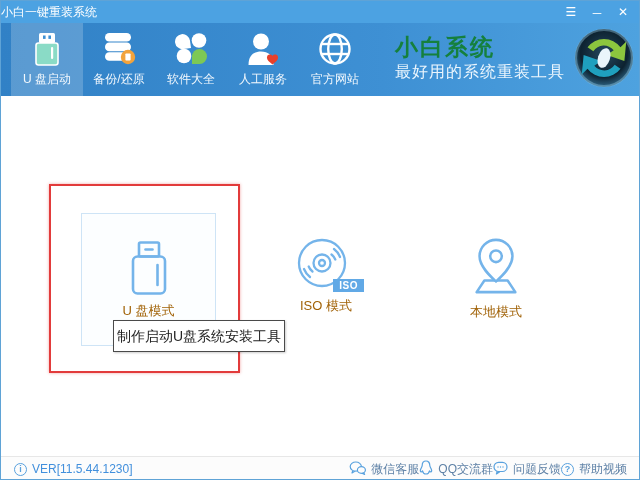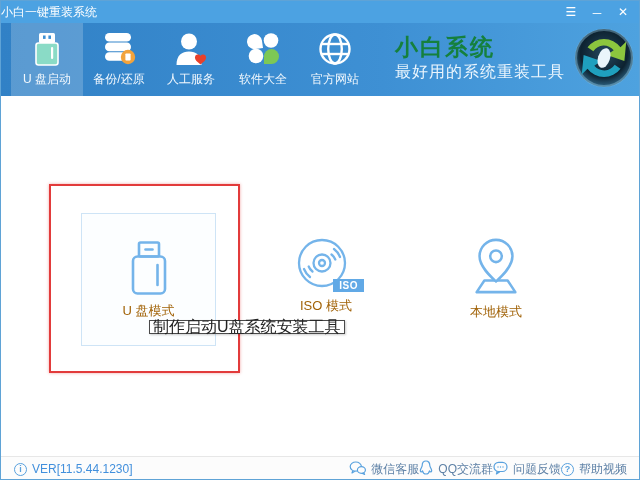--- a/index.html
+++ b/index.html
@@ -30,21 +30,21 @@
   .content{position:absolute;left:0;top:95px;width:100%;height:360px;background:#fff;}
   .annotation-box{position:absolute;left:48px;top:88px;width:191px;height:189px;border:2px solid #E23B3B;box-shadow:0 0 3px rgba(226,59,59,0.45);box-sizing:border-box;pointer-events:none;}
   .usb-card{position:absolute;left:80px;top:117px;width:135px;height:133px;border:1px solid #CEE4F6;background:#FCFEFF;box-sizing:border-box;display:flex;flex-direction:column;align-items:center;}
   .usb-card .mode-ico{margin-top:27px;}
   .mode-label{color:#a16207;font-size:13px;margin-top:3px;white-space:nowrap;text-align:right;}
   .mode{position:absolute;top:140px;width:140px;display:flex;flex-direction:column;align-items:center;}
   .mode.iso{left:255px;}
   .mode.local{left:425px;}
   .iso-wrap{position:relative;width:64px;height:58px;}
   .iso-badge{position:absolute;right:-6px;bottom:2px;background:#61A9E6;color:#fff;font-size:10px;font-weight:bold;padding:1px 6px;letter-spacing:0.5px;}
-  .tooltip{position:absolute;left:112px;top:224px;background:#FFFFFF;border:1px solid #4A4A4A;color:#222;font-size:16px;line-height:12px;padding:0 3px;white-space:nowrap;box-shadow:1px 1px 2px rgba(0,0,0,0.2);margin-left:36px;}
+  .tooltip{position:absolute;left:112px;top:224px;background:#FFFFFF;border:1px solid #4A4A4A;color:#222;font-size:14px;line-height:12px;padding:9px 3px;white-space:nowrap;box-shadow:1px 1px 2px rgba(0,0,0,0.2);}
 
   
   .footer{position:absolute;left:0;top:455px;width:100%;height:25px;background:#FCFCFC;border-top:1px solid #E7E7E7;box-sizing:border-box;}
   .version{position:absolute;left:13px;top:0;height:24px;display:flex;align-items:center;gap:5px;color:#418FDC;font-size:12px;}
   .round-ico{width:13px;height:13px;border:1px solid #58A1DE;border-radius:50%;color:#58A1DE;font-size:9px;display:flex;align-items:center;justify-content:center;font-weight:bold;box-sizing:border-box;}
   .footer-links{position:absolute;right:12px;top:0;height:24px;display:flex;align-items:center;}
   .flink{display:flex;align-items:center;gap:5px;color:#5E81A6;font-size:12px;cursor:default;}
 </style>
 </head>
 <body>
@@ -84,39 +84,39 @@
           <rect x="2" y="20.2" width="26" height="8.6" rx="4.3" fill="#fff"></rect>
           <circle cx="25" cy="25" r="7.2" fill="#F2A33C"></circle>
           <rect x="22.4" y="21.4" width="5.2" height="7.2" rx="0.8" fill="#fff"></rect>
         </svg>
       </span>
       <span class="nav-label">备份/还原</span>
     </div>
 
     <div class="nav-item">
       <span class="nav-ico">
-        <svg width="33" height="34" viewBox="0 0 33 34">
-          <circle cx="14" cy="9.5" r="8" fill="#fff"></circle>
-          <path d="M1.5 33 C1.5 23 7 19.5 14 19.5 C21 19.5 26.5 23 26.5 33 Z" fill="#fff"></path>
-          <path d="M25.5 32.5 c-3.4-2.8-5.6-4.5-5.6-7 a3.1 3.1 0 0 1 5.6-1.8 a3.1 3.1 0 0 1 5.6 1.8 c0 2.5-2.2 4.2-5.6 7 z" fill="#E8402A"></path>
-        </svg>
-      </span>
-      <span class="nav-label">人工服务</span>
-    </div>
-
-    <div class="nav-item">
-      <span class="nav-ico">
         <svg width="33" height="33" viewBox="0 0 33 33">
           <path d="M8.5 1 a7.5 7.5 0 0 1 7.5 7.5 V16 H8.5 a7.5 7.5 0 0 1 0 -15 Z" fill="#fff" transform="rotate(-8 16 16)"></path>
           <circle cx="24" cy="8.5" r="7.3" fill="#fff"></circle>
           <circle cx="9" cy="24" r="7.3" fill="#fff"></circle>
           <path d="M24.5 17 a7.5 7.5 0 0 1 0 15 H17 v-7.5 a7.5 7.5 0 0 1 7.5 -7.5 Z" fill="#7DC855"></path>
         </svg>
       </span>
       <span class="nav-label">软件大全</span>
+    </div>
+
+    <div class="nav-item">
+      <span class="nav-ico">
+        <svg width="33" height="34" viewBox="0 0 33 34">
+          <circle cx="14" cy="9.5" r="8" fill="#fff"></circle>
+          <path d="M1.5 33 C1.5 23 7 19.5 14 19.5 C21 19.5 26.5 23 26.5 33 Z" fill="#fff"></path>
+          <path d="M25.5 32.5 c-3.4-2.8-5.6-4.5-5.6-7 a3.1 3.1 0 0 1 5.6-1.8 a3.1 3.1 0 0 1 5.6 1.8 c0 2.5-2.2 4.2-5.6 7 z" fill="#E8402A"></path>
+        </svg>
+      </span>
+      <span class="nav-label">人工服务</span>
     </div>
 
     <div class="nav-item">
       <span class="nav-ico">
         <svg width="34" height="34" viewBox="0 0 34 34" fill="none" stroke="#fff" stroke-width="2.4">
           <circle cx="17" cy="17" r="14.5"></circle>
           <ellipse cx="17" cy="17" rx="6.8" ry="14.5"></ellipse>
           <line x1="3.5" y1="12" x2="30.5" y2="12"></line>
           <line x1="3.5" y1="22" x2="30.5" y2="22"></line>
         </svg>

